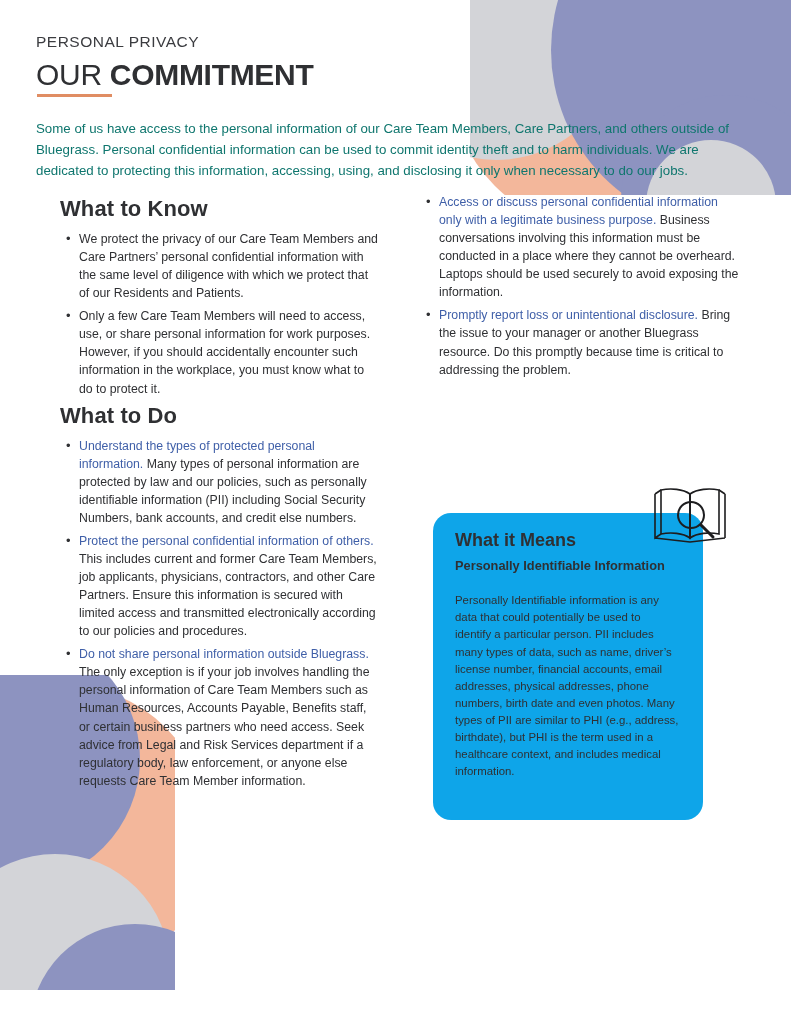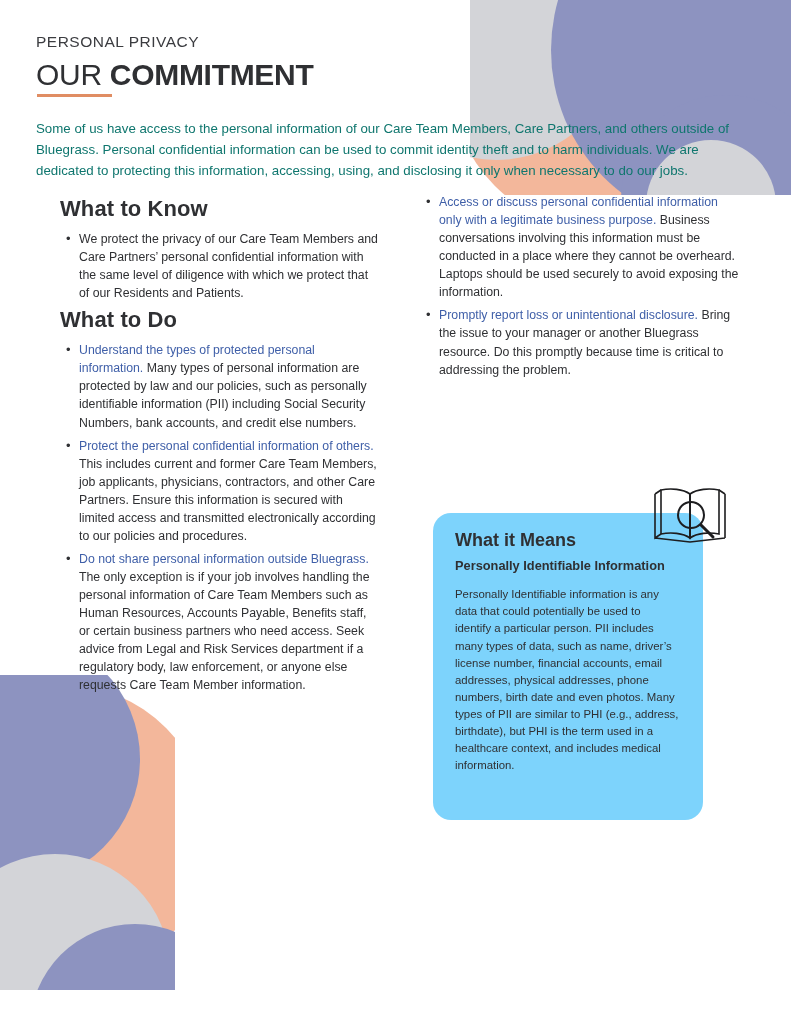--- a/index.html
+++ b/index.html
@@ -197,33 +197,33 @@
     color: #3f5fa8;
   }
 
   
   .card {
     position: absolute;
     left: 433px;
     top: 513px;
     width: 270px;
     height: 307px;
-    background: #7dd3fc;
+    background: #0ea5e9;
     border-radius: 18px;
     box-sizing: border-box;
     padding: 17px 24px 4px 22px;
   }
   .card h3 {
     margin: 0 0 6px 0;
     font-size: 18px;
     font-weight: 600;
     color: #2f3033;
   }
   .card h4 {
-    margin: 0 0 12px 0;
+    margin: 0 0 18px 0;
     font-size: 12.8px;
     font-weight: 600;
     line-height: 1.35;
     color: #2f3033;
   }
   .card p {
     margin: 0;
     font-size: 11.4px;
     line-height: 1.5;
     color: #2f3033;
@@ -266,20 +266,23 @@
   <div class="title-rule"></div>
 
   <p class="intro">Some of us have access to the personal information of our Care Team Members, Care Partners, and others outside of Bluegrass. Personal confidential information can be used to commit identity theft and to harm individuals. We are dedicated to protecting this information, accessing, using, and disclosing it only when necessary to do our jobs.</p>
 
   <div class="col-left">
 
     <h2 class="section">What to Know</h2>
     <ul class="bullets">
       <li>
         <span>We protect the privacy of our Care Team Members and Care Partners’ personal confidential information with the same level of diligence with which we protect that of our Residents and Patients.</span>
+      </li>
+      <li>
+        <span>Only a few Care Team Members will need to access, use, or share personal information for work purposes. However, if you should accidentally encounter such information in the workplace, you must know what to do to protect it.</span>
       </li>
     </ul>
 
     <h2 class="section what-to-do-head">What to Do</h2>
     <ul class="bullets">
       <li>
         <span class="lead">Understand the types of protected personal information.</span><span> Many types of personal information are protected by law and our policies, such as personally identifiable information (PII) including Social Security Numbers, bank accounts, and credit else numbers.</span>
       </li>
       <li>
         <span class="lead">Protect the personal confidential information of others.</span><span> This includes current and former Care Team Members, job applicants, physicians, contractors, and other Care Partners. Ensure this information is secured with limited access and transmitted electronically according to our policies and procedures.</span>

